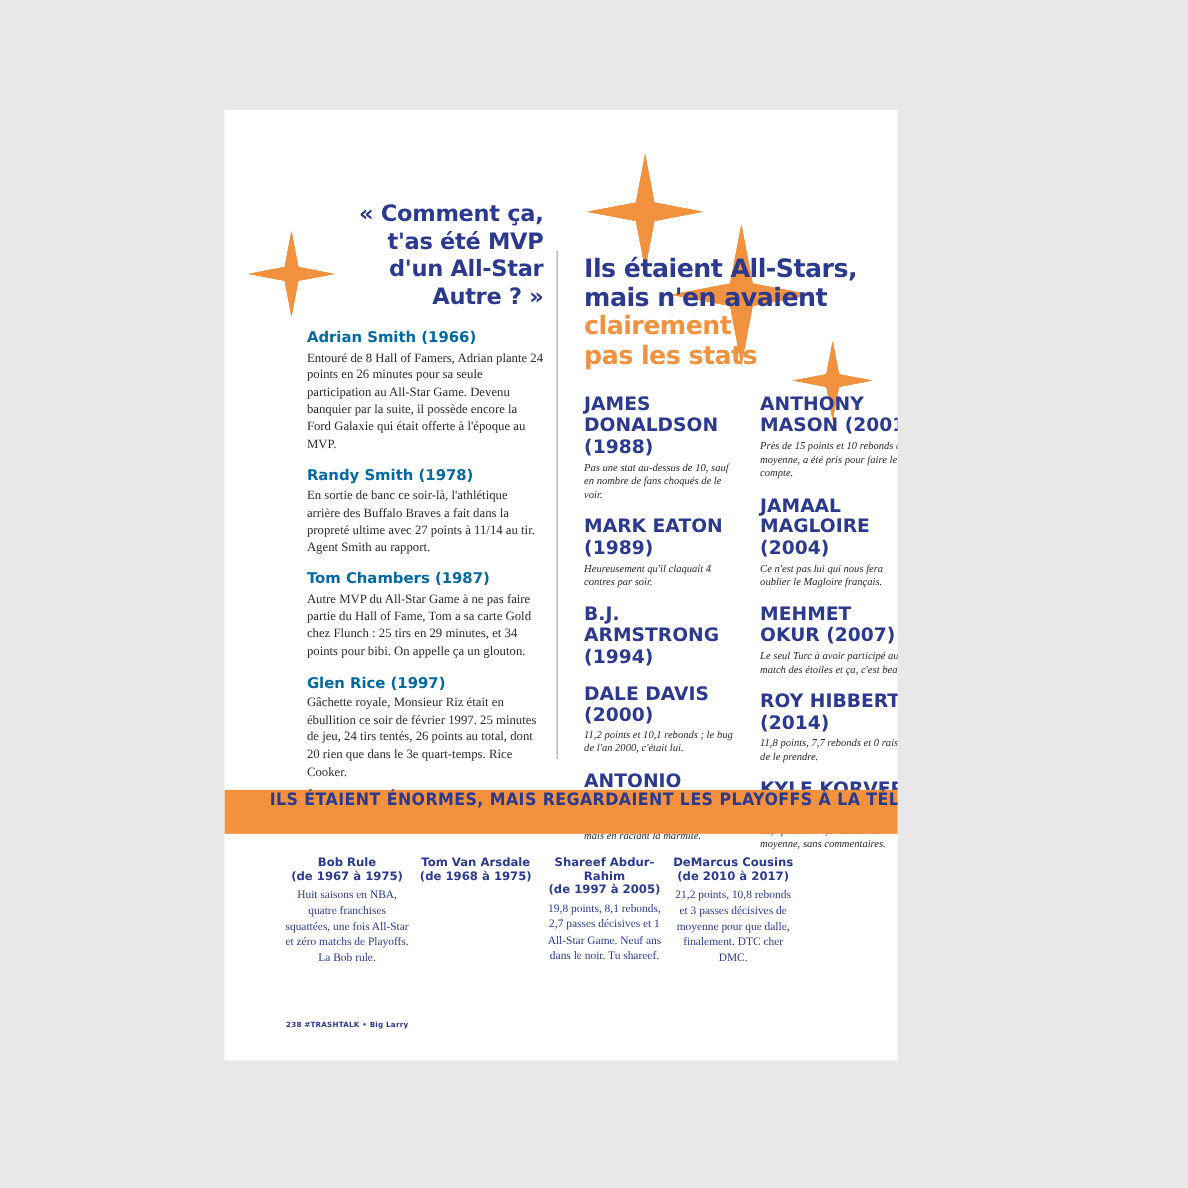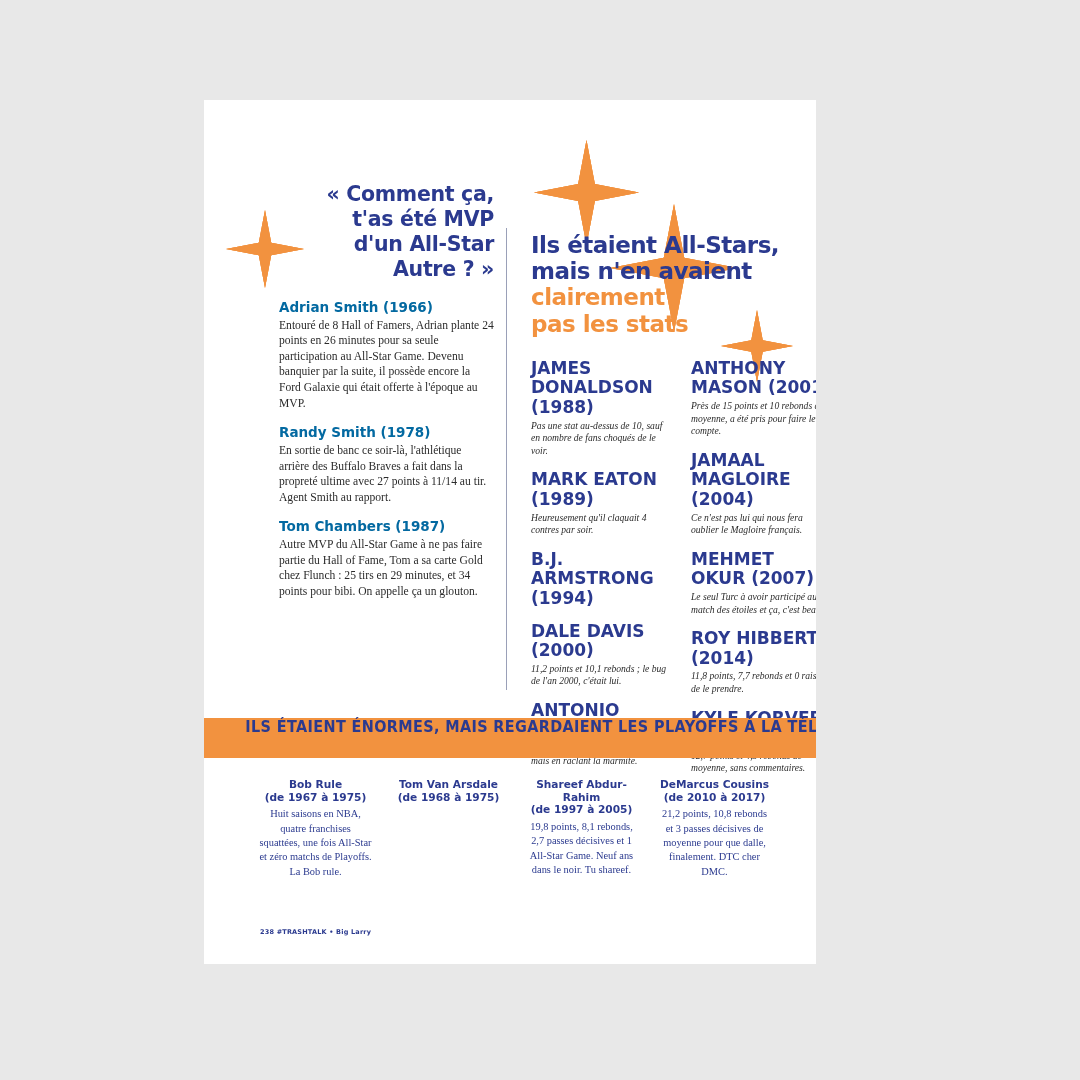--- a/index.html
+++ b/index.html
@@ -145,21 +145,21 @@
     transform: scaleX(0.93);
   }
 
   
   .bottom {
     position: absolute;
     left: 55px;
     top: 678px;
     width: 600px;
     display: flex;
-    gap: 20px;
+    gap: 4px;
   }
   .bcol {
     width: 113px;
     text-align: center;
   }
   .bcol-name {
     color: #2b3a8f;
     font-family: "DejaVu Sans", sans-serif;
     font-weight: bold;
     font-size: 10.6px;
@@ -211,20 +211,24 @@
       <div class="entry-body">Entouré de 8 Hall of Famers, Adrian plante 24 points en 26 minutes pour sa seule participation au All-Star Game. Devenu banquier par la suite, il possède encore la Ford Galaxie qui était offerte à l'époque au MVP.</div>
     </div>
     <div class="entry">
       <div class="entry-title">Randy Smith (1978)</div>
       <div class="entry-body">En sortie de banc ce soir-là, l'athlétique arrière des Buffalo Braves a fait dans la propreté ultime avec 27 points à 11/14 au tir. Agent Smith au rapport.</div>
     </div>
     <div class="entry">
       <div class="entry-title">Tom Chambers (1987)</div>
       <div class="entry-body">Autre MVP du All-Star Game à ne pas faire partie du Hall of Fame, Tom a sa carte Gold chez Flunch : 25 tirs en 29 minutes, et 34 points pour bibi. On appelle ça un glouton.</div>
     </div>
+    <div class="entry">
+      <div class="entry-title">Glen Rice (1997)</div>
+      <div class="entry-body">Gâchette royale, Monsieur Riz était en ébullition ce soir de février 1997. 25 minutes de jeu, 24 tirs tentés, 26 points au total, dont 20 rien que dans le 3e quart-temps. Rice Cooker.</div>
+    </div>
   </div>
 
   <div class="vdivider"></div>
 
   <div class="right-col">
     <div class="subhead">
       <span>Ils étaient All-Stars,</span><br>
       <span>mais n'en avaient </span><span class="or">clairement</span><br>
       <span class="or">pas les stats</span>
     </div>

